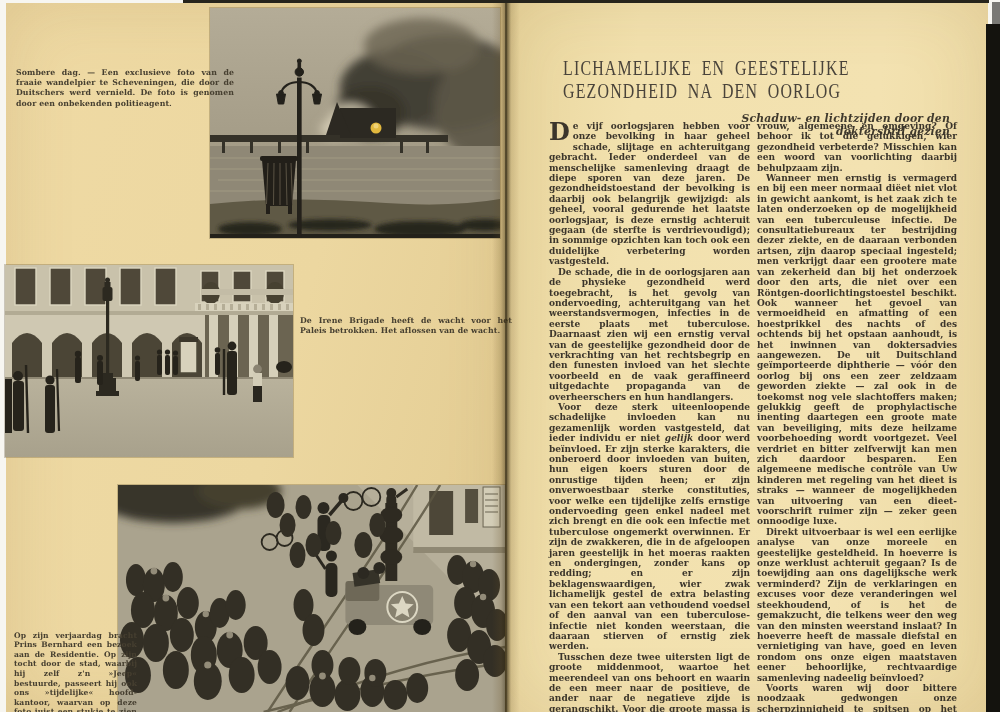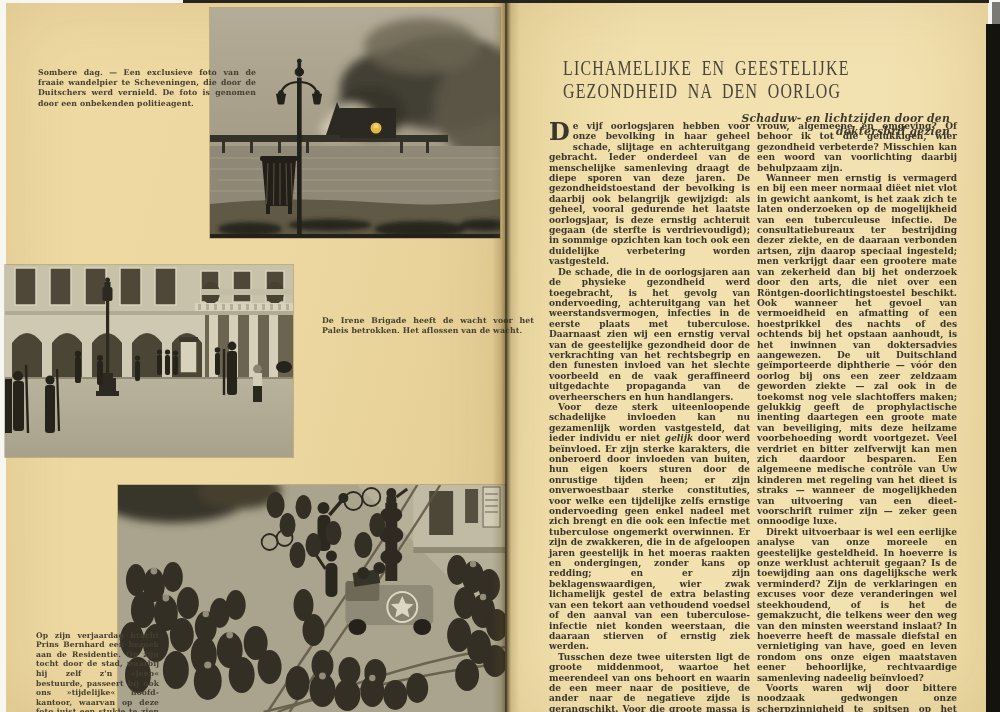--- a/index.html
+++ b/index.html
@@ -24,21 +24,21 @@
 
   
   .photo{position:absolute;overflow:hidden;box-shadow:0 0 0 1px rgba(70,56,24,.25);z-index:5;}
   .photo svg{display:block;width:100%;height:100%;}
   .photo-pier{left:210px;top:8px;width:290px;height:230px;}
   .photo-palace{left:5px;top:265px;width:288px;height:192px;}
   .photo-jeep{left:118px;top:485px;width:387px;height:227px;}
 
   
   .caption{position:absolute;font:700 7.8px/10.3px "DejaVu Serif",serif;color:#463f30;
-    text-align:justify;z-index:6;letter-spacing:.1px;margin-left:22px;}
+    text-align:justify;z-index:6;letter-spacing:.1px;}
   .cap-pier{left:16px;top:60px;width:218px;}
   .cap-palace{left:300px;top:308px;width:212px;}
   .cap-jeep{left:14px;top:623px;width:123px;font-size:7.6px;line-height:9.6px;}
 
   
   .title{position:absolute;left:563px;top:57px;width:560px;z-index:6;
     font-family:"Liberation Serif",serif;font-weight:400;color:#49433a;
     font-size:21.5px;line-height:23px;letter-spacing:1.6px;word-spacing:6px;
     transform:scaleX(.74);transform-origin:left top;white-space:nowrap;}
   .subtitle{position:absolute;left:700px;top:112px;width:250px;text-align:right;z-index:6;

